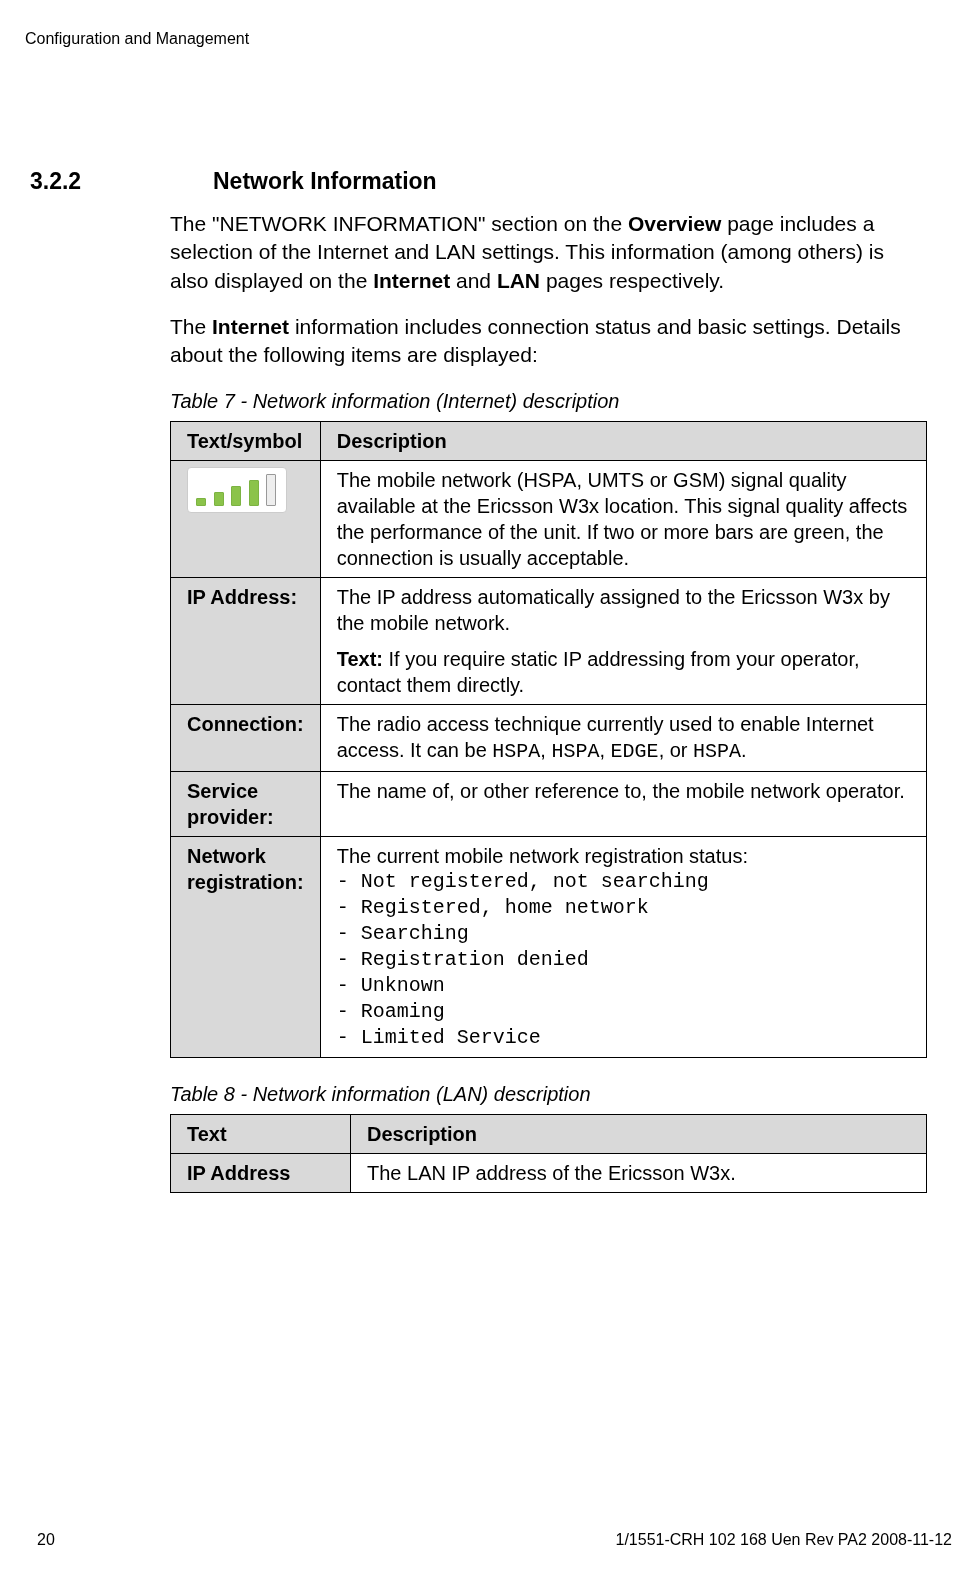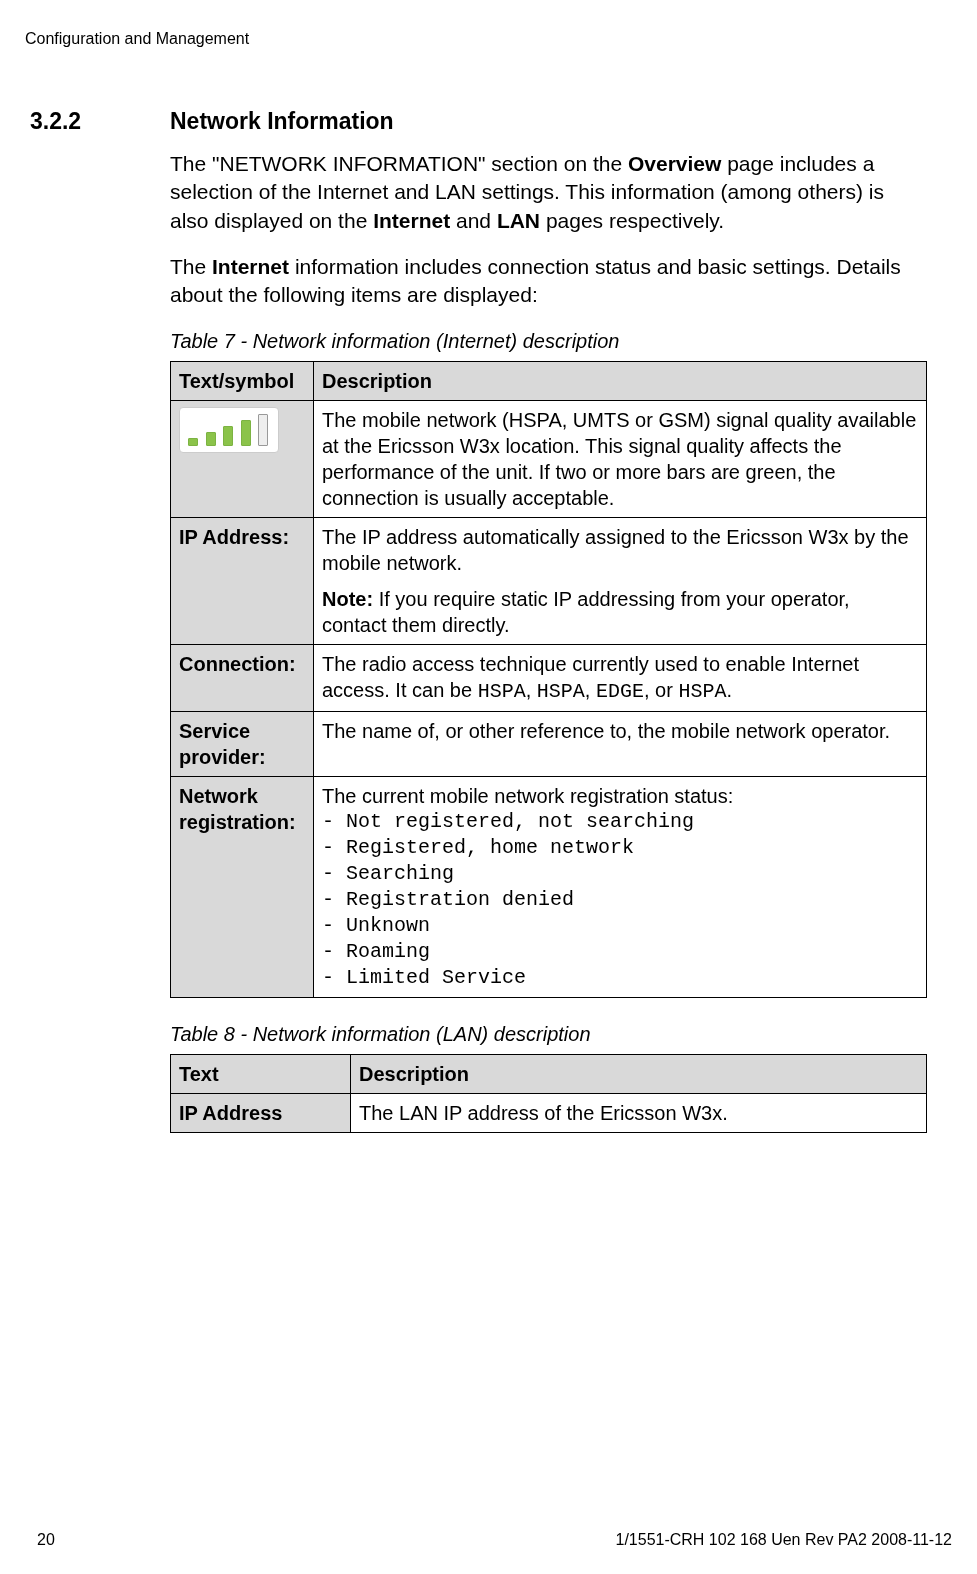--- a/index.html
+++ b/index.html
@@ -12,36 +12,37 @@
       font-size: 18px;
       color: #000;
       background: #fff;
       width: 977px;
       height: 1574px;
       position: relative;
       padding: 30px 25px 0 25px;
     }
     .header {
       font-size: 16px;
-      margin-bottom: 60px;
+      margin-bottom: 120px;
     }
     .content {
       margin-left: 145px;
       margin-right: 25px;
     }
     .section-number {
       position: absolute;
       left: 5px;
       font-weight: bold;
       font-size: 23px;
     }
     .section-title {
       font-weight: bold;
       font-size: 23px;
       margin-bottom: 15px;
+      margin-left: 43px;
     }
     .section-row {
       position: relative;
     }
     p {
       font-size: 21px;
       line-height: 1.35;
       margin-bottom: 18px;
     }
     .table-caption {
@@ -50,21 +51,21 @@
       margin-bottom: 8px;
       margin-top: 20px;
     }
     table {
       border-collapse: collapse;
       width: 100%;
       margin-bottom: 25px;
     }
     td, th {
       border: 1px solid #000;
-      padding: 6px 8px;
+      padding: 6px 16px;
       vertical-align: top;
       text-align: left;
       font-size: 20px;
       line-height: 1.3;
     }
     th {
       background: #d9d9d9;
       font-weight: bold;
     }
     td.label-cell {
@@ -141,21 +142,21 @@
             <span class="signal-bar" style="height:32px;background:#eee;"></span>
           </span>
         </td>
         <td>The mobile network (HSPA, UMTS or GSM) signal quality available at the Ericsson W3x location. This signal quality affects the performance of the unit. If two or more bars are green, the connection is usually acceptable.</td>
       </tr>
       <tr>
         <td class="label-cell">IP Address:</td>
         <td>
           <div style="margin-bottom:10px;">The IP address automatically assigned to the Ericsson W3x by the mobile network.</div>
           <div>
-            <span class="note-prefix">Note:</span><span> If you require static IP addressing from your operator, contact them directly.</span>
+            <span class="note-prefix">Text:</span><span> If you require static IP addressing from your operator, contact them directly.</span>
           </div>
         </td>
       </tr>
       <tr>
         <td class="label-cell">Connection:</td>
         <td>
           <span>The radio access technique currently used to enable Internet access. It can be </span><span class="mono">HSPA</span><span>,  </span><span class="mono">HSPA</span><span>, </span><span class="mono">EDGE</span><span>,  or </span><span class="mono">HSPA</span><span>.</span>
         </td>
       </tr>
       <tr>

